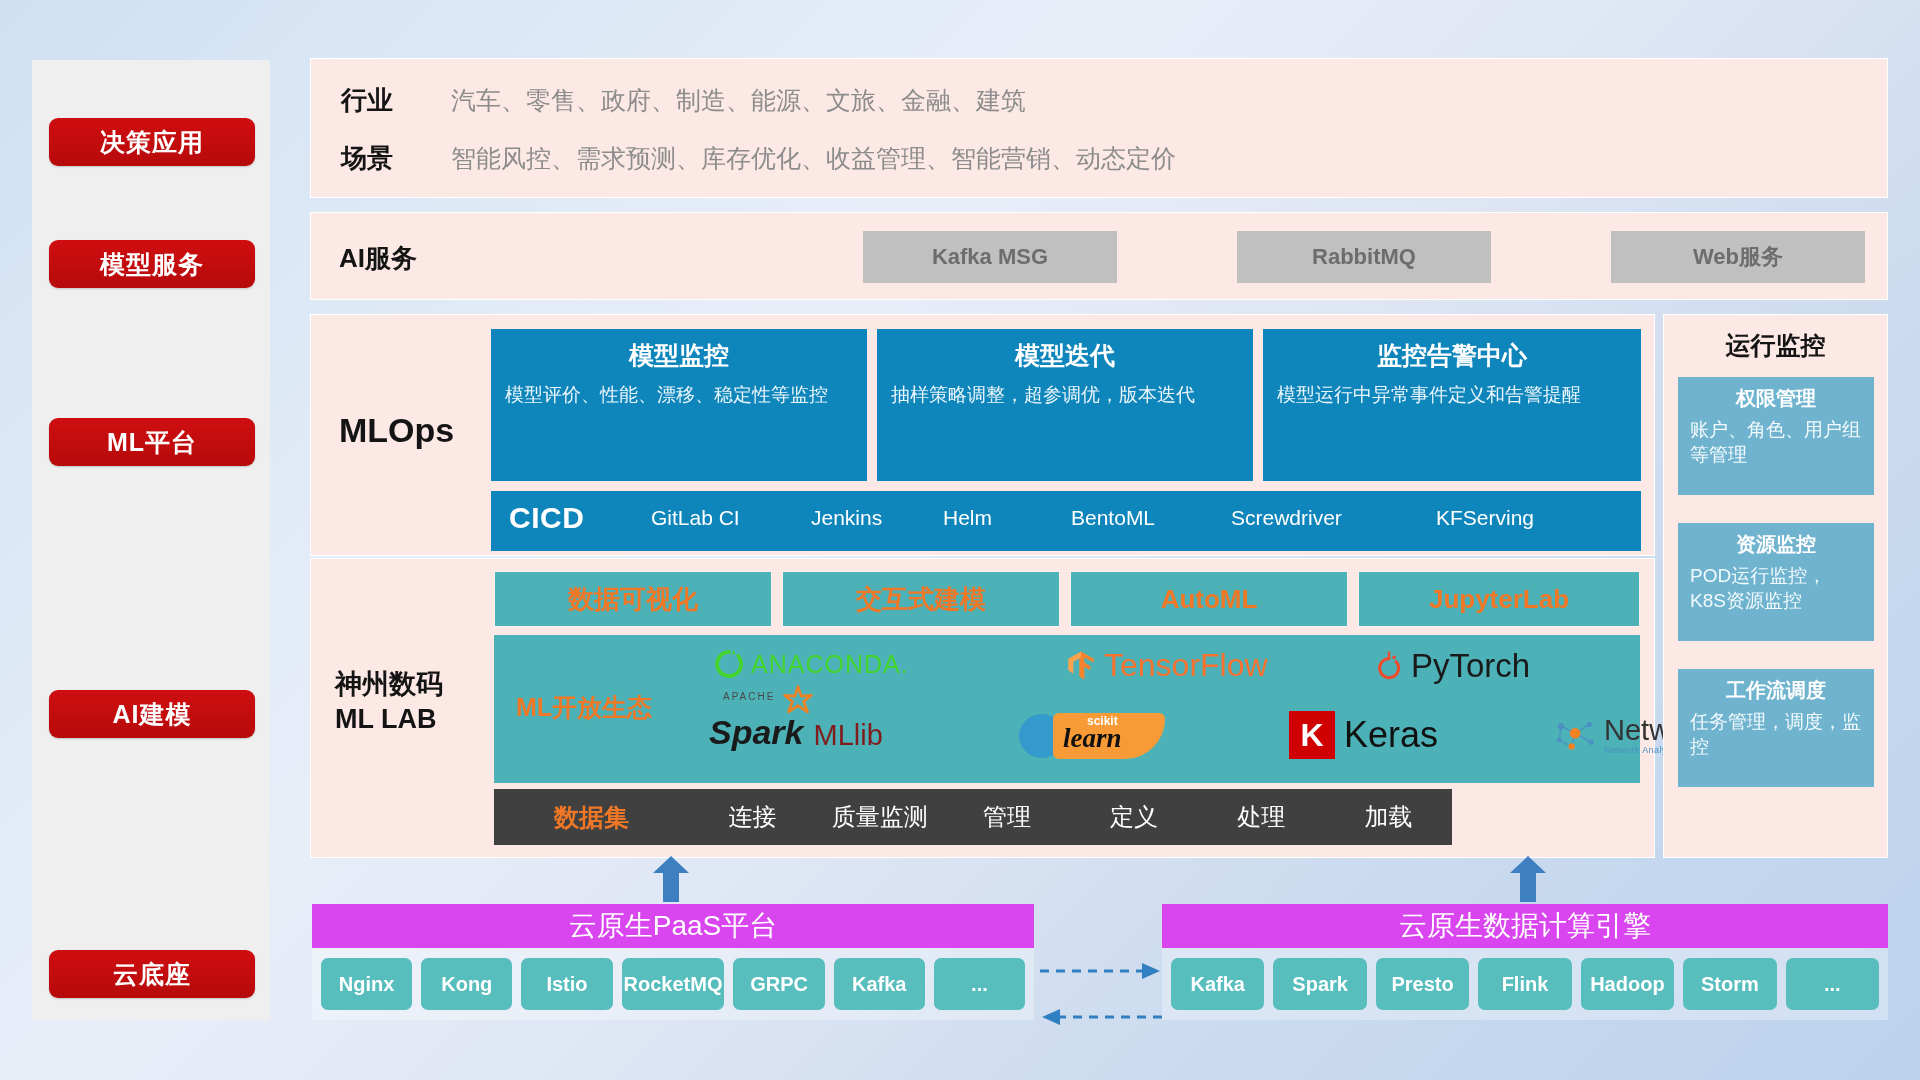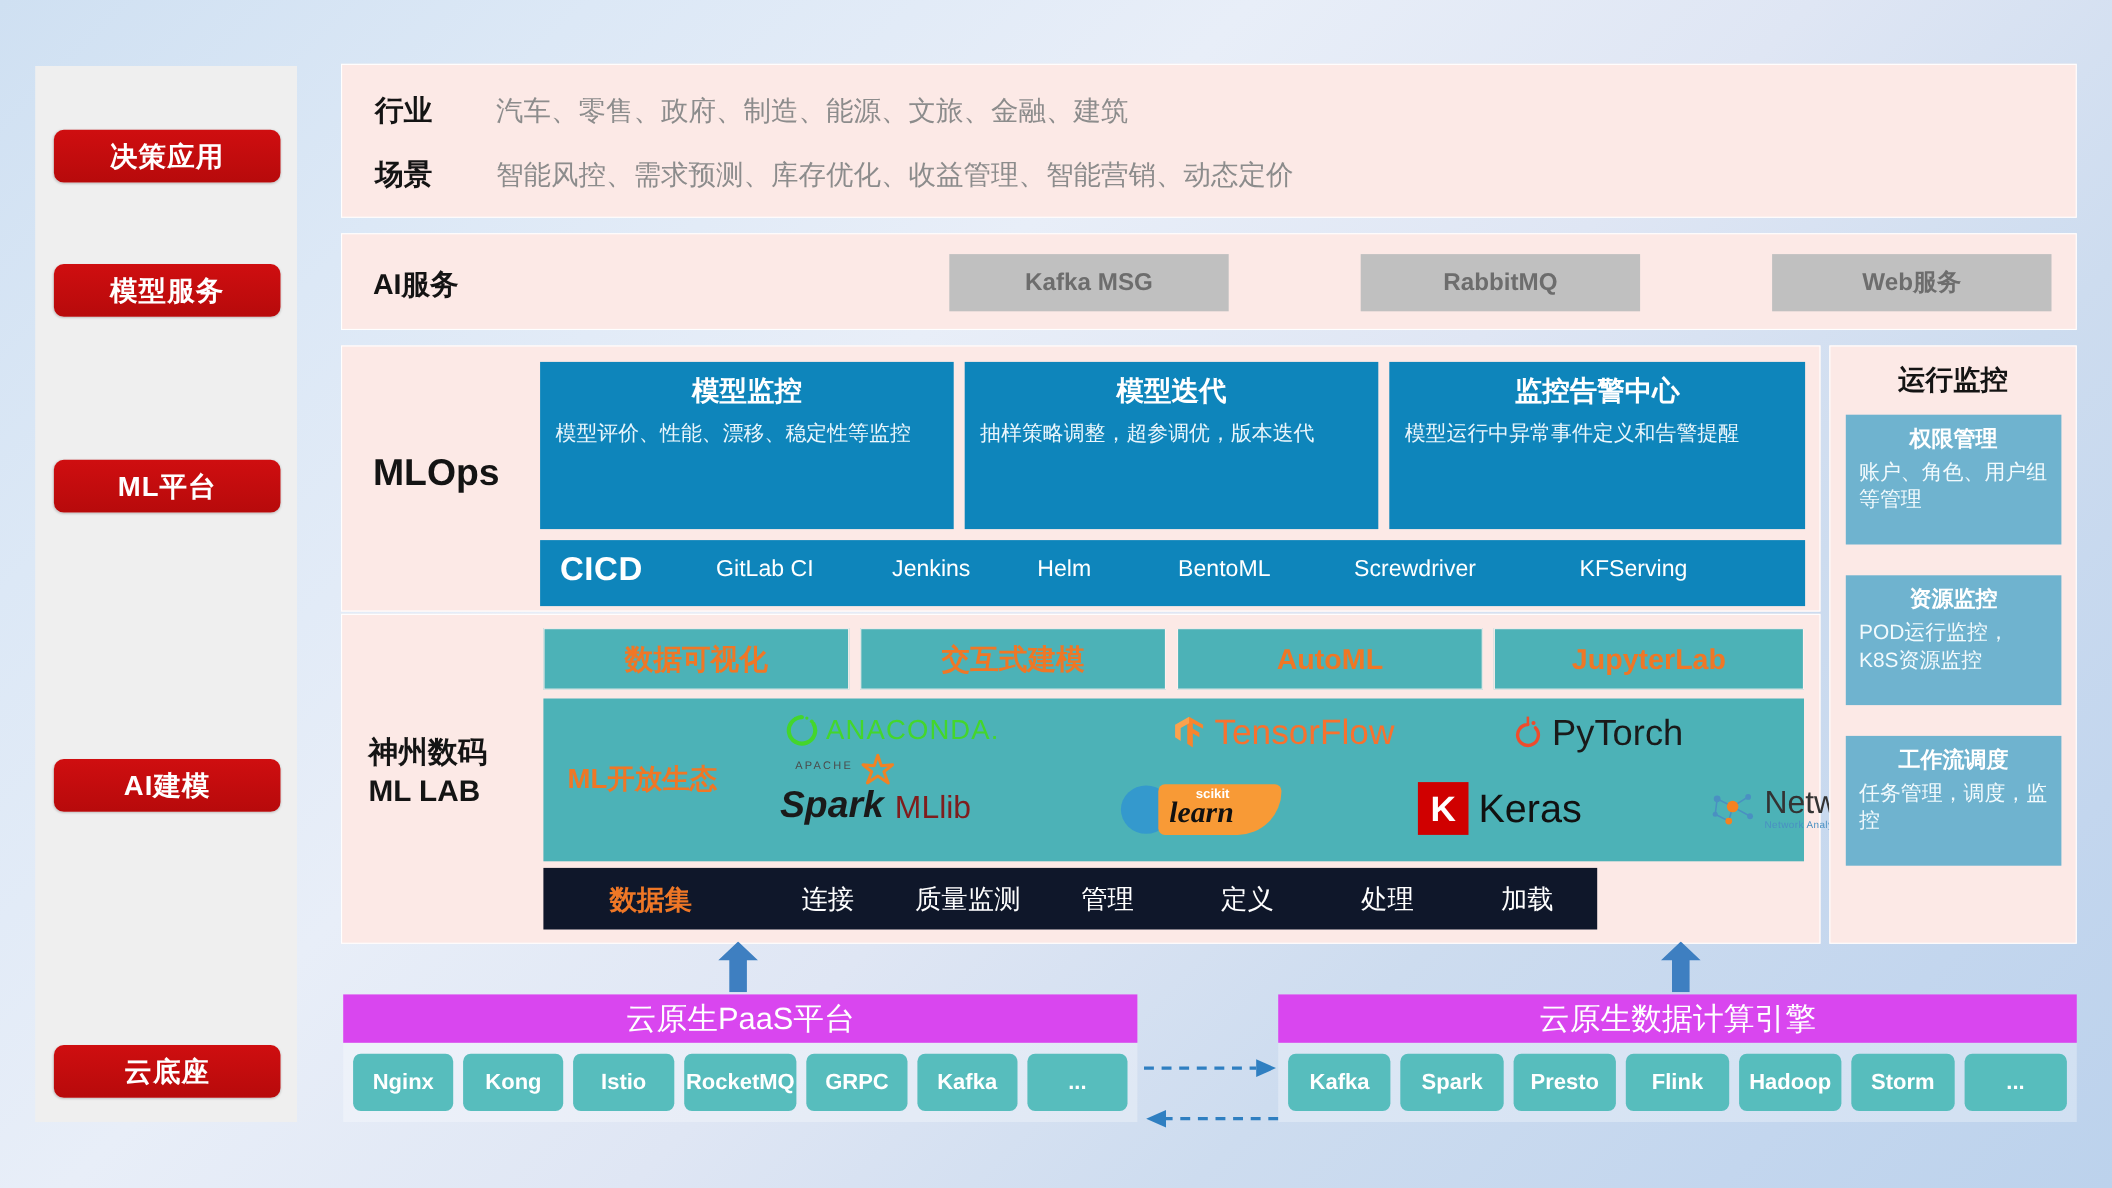--- a/index.html
+++ b/index.html
@@ -100,21 +100,21 @@
   #eco-band {
     position: absolute; left: 183px; top: 76px; width: 1146px; height: 148px;
     background: #4cb2b7;
   }
   #eco-label {
     position: absolute; left: 22px; top: 56px;
     color: #ef7726; font-weight: bold; font-size: 25px;
   }
   #dataset-band {
     position: absolute; left: 183px; top: 230px; width: 958px; height: 56px;
-    background: #0f172a; display: flex; align-items: center;
+    background: #404040; display: flex; align-items: center;
   }
   #dataset-title {
     color: #ef7726; font-weight: bold; font-size: 25px;
     width: 195px; text-align: center; flex: 0 0 195px;
   }
   .dataset-item {
     color: #ffffff; font-size: 24px; flex: 1; text-align: center;
   }
 
   

